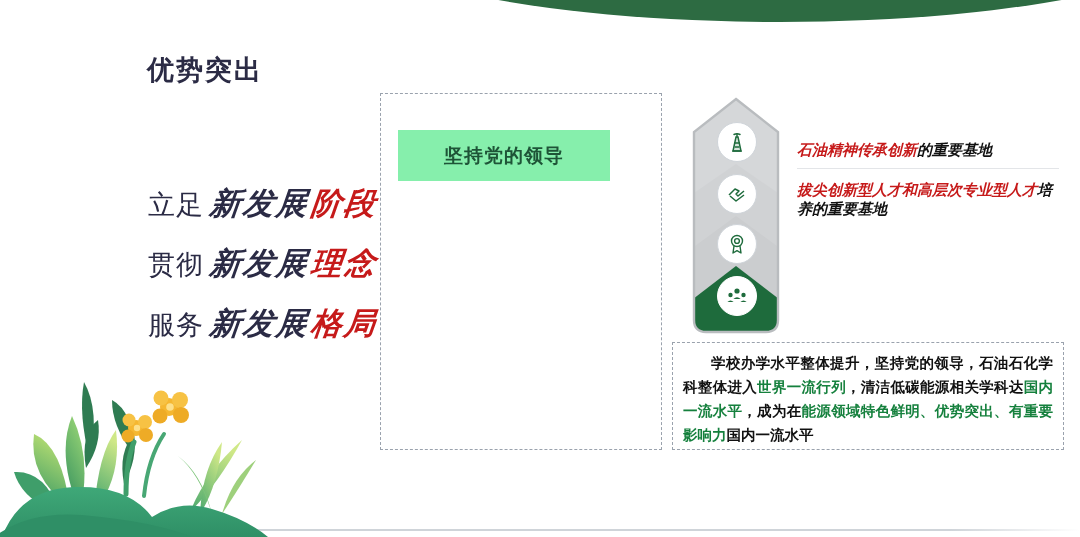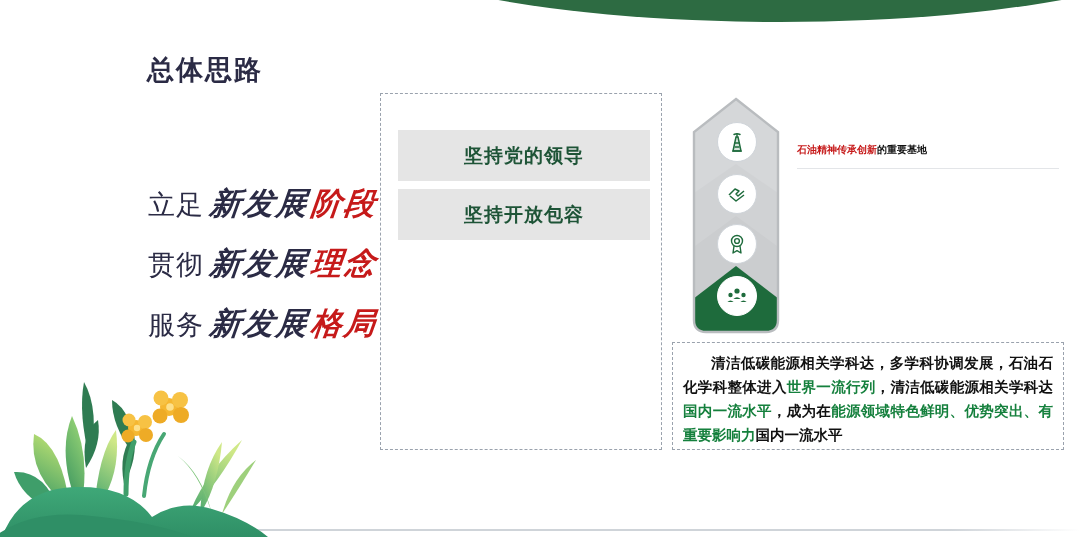--- a/index.html
+++ b/index.html
@@ -53,21 +53,21 @@
     transform:skewX(-6deg);display:inline-block;
   }
 
   
   .center-panel{
     position:absolute;left:380px;top:93px;width:282px;height:357px;
     border:1.6px dashed #9aa2ad;box-sizing:border-box;
   }
   .pill-wrap{position:absolute;left:398px;top:130px;width:247px;}
   .pill{
-    width:252px;height:51px;background:#e5e5e5;
+    width:212px;height:51px;background:#86efac;
     display:flex;align-items:center;justify-content:center;
     margin-bottom:8px;
   }
   .pill-label{
     font-size:19px;font-weight:bold;color:#1e5437;letter-spacing:1px;
   }
 
   
   .shield{position:absolute;left:690px;top:96px;width:92px;height:240px;}
   .shield svg{display:block;}
@@ -76,21 +76,21 @@
     background:#ffffff;border:1.4px solid #cfd4d9;
     display:flex;align-items:center;justify-content:center;
     left:27px;
   }
   .si1{top:26px;} .si2{top:78px;} .si3{top:128px;} .si4{top:180px;border-color:#ffffff;}
 
   
   .right-list{position:absolute;left:797px;top:140px;width:262px;}
   .rl-item{padding:0 0 9px 0;border-bottom:1px solid #e3e5e8;margin-bottom:11px;}
   .rl-item.last{border-bottom:none;}
-  .rl-text{font-size:10px;font-weight:bold;line-height:19px;color:#111111;}
+  .rl-text{font-size:15px;font-weight:bold;line-height:19px;color:#111111;font-style:italic;}
   .rl-red{color:#c61a1a;}
 
   
   .para-box{
     position:absolute;left:672px;top:342px;width:392px;height:108px;
     border:1.6px dashed #9aa2ad;box-sizing:border-box;padding:8px 10px 0 10px;
   }
   .para-text{
     font-size:14.5px;font-weight:bold;line-height:24px;color:#111111;
     text-indent:28px;text-align:justify;
@@ -101,21 +101,21 @@
   .foliage{position:absolute;left:-6px;top:362px;width:300px;height:175px;}
 </style>
 </head>
 <body>
 
 <div class="stage">
 
   <div class="top-arc"></div>
   <div class="bottom-rule"></div>
 
-  <div class="page-title">总体思路</div>
+  <div class="page-title">优势突出</div>
 
   <div class="slogans">
     <div class="slogan-row">
       <span class="sl-pre">立足</span>
       <span class="sl-mid">新发展</span>
       <span class="sl-hi">阶段</span>
     </div>
     <div class="slogan-row">
       <span class="sl-pre">贯彻</span>
       <span class="sl-mid">新发展</span>
@@ -125,23 +125,20 @@
       <span class="sl-pre">服务</span>
       <span class="sl-mid">新发展</span>
       <span class="sl-hi">格局</span>
     </div>
   </div>
 
   <div class="center-panel"></div>
   <div class="pill-wrap">
     <div class="pill">
       <span class="pill-label">坚持党的领导</span>
-    </div>
-    <div class="pill">
-      <span class="pill-label">坚持开放包容</span>
     </div>
   </div>
 
   <div class="shield">
     <svg width="92" height="240" viewBox="0 0 92 240">
       <defs>
         <clipPath id="shieldClip">
           <path d="M46 3 L88 36 L88 224 Q88 236 76 236 L16 236 Q4 236 4 224 L4 36 Z"></path>
         </clipPath>
       </defs>
@@ -190,25 +187,30 @@
       </svg>
     </div>
   </div>
 
   <div class="right-list">
     <div class="rl-item">
       <div class="rl-text">
         <span class="rl-red">石油精神传承创新</span><span>的重要基地</span>
       </div>
     </div>
+    <div class="rl-item last">
+      <div class="rl-text">
+        <span class="rl-red">拔尖创新型人才和高层次专业型人才</span><span>培养的重要基地</span>
+      </div>
+    </div>
   </div>
 
   <div class="para-box">
     <div class="para-text">
-      <span>清洁低碳能源相关学科达，多学科协调发展，石油石化学科整体进入</span><span class="para-red">世界一流行列</span><span>，清洁低碳能源相关学科达</span><span class="para-red">国内一流水平</span><span>，成为在</span><span class="para-red">能源领域特色鲜明、优势突出、有重要影响力</span><span>国内一流水平</span>
+      <span>学校办学水平整体提升，坚持党的领导，石油石化学科整体进入</span><span class="para-red">世界一流行列</span><span>，清洁低碳能源相关学科达</span><span class="para-red">国内一流水平</span><span>，成为在</span><span class="para-red">能源领域特色鲜明、优势突出、有重要影响力</span><span>国内一流水平</span>
     </div>
   </div>
 
   <div class="foliage">
     <svg width="300" height="175" viewBox="0 0 300 175">
       <defs>
         <linearGradient id="lfA" x1="0" y1="1" x2="0.3" y2="0">
           <stop offset="0" stop-color="#2f9463"></stop>
             <stop offset="1" stop-color="#b6dd72"></stop>
         </linearGradient>

